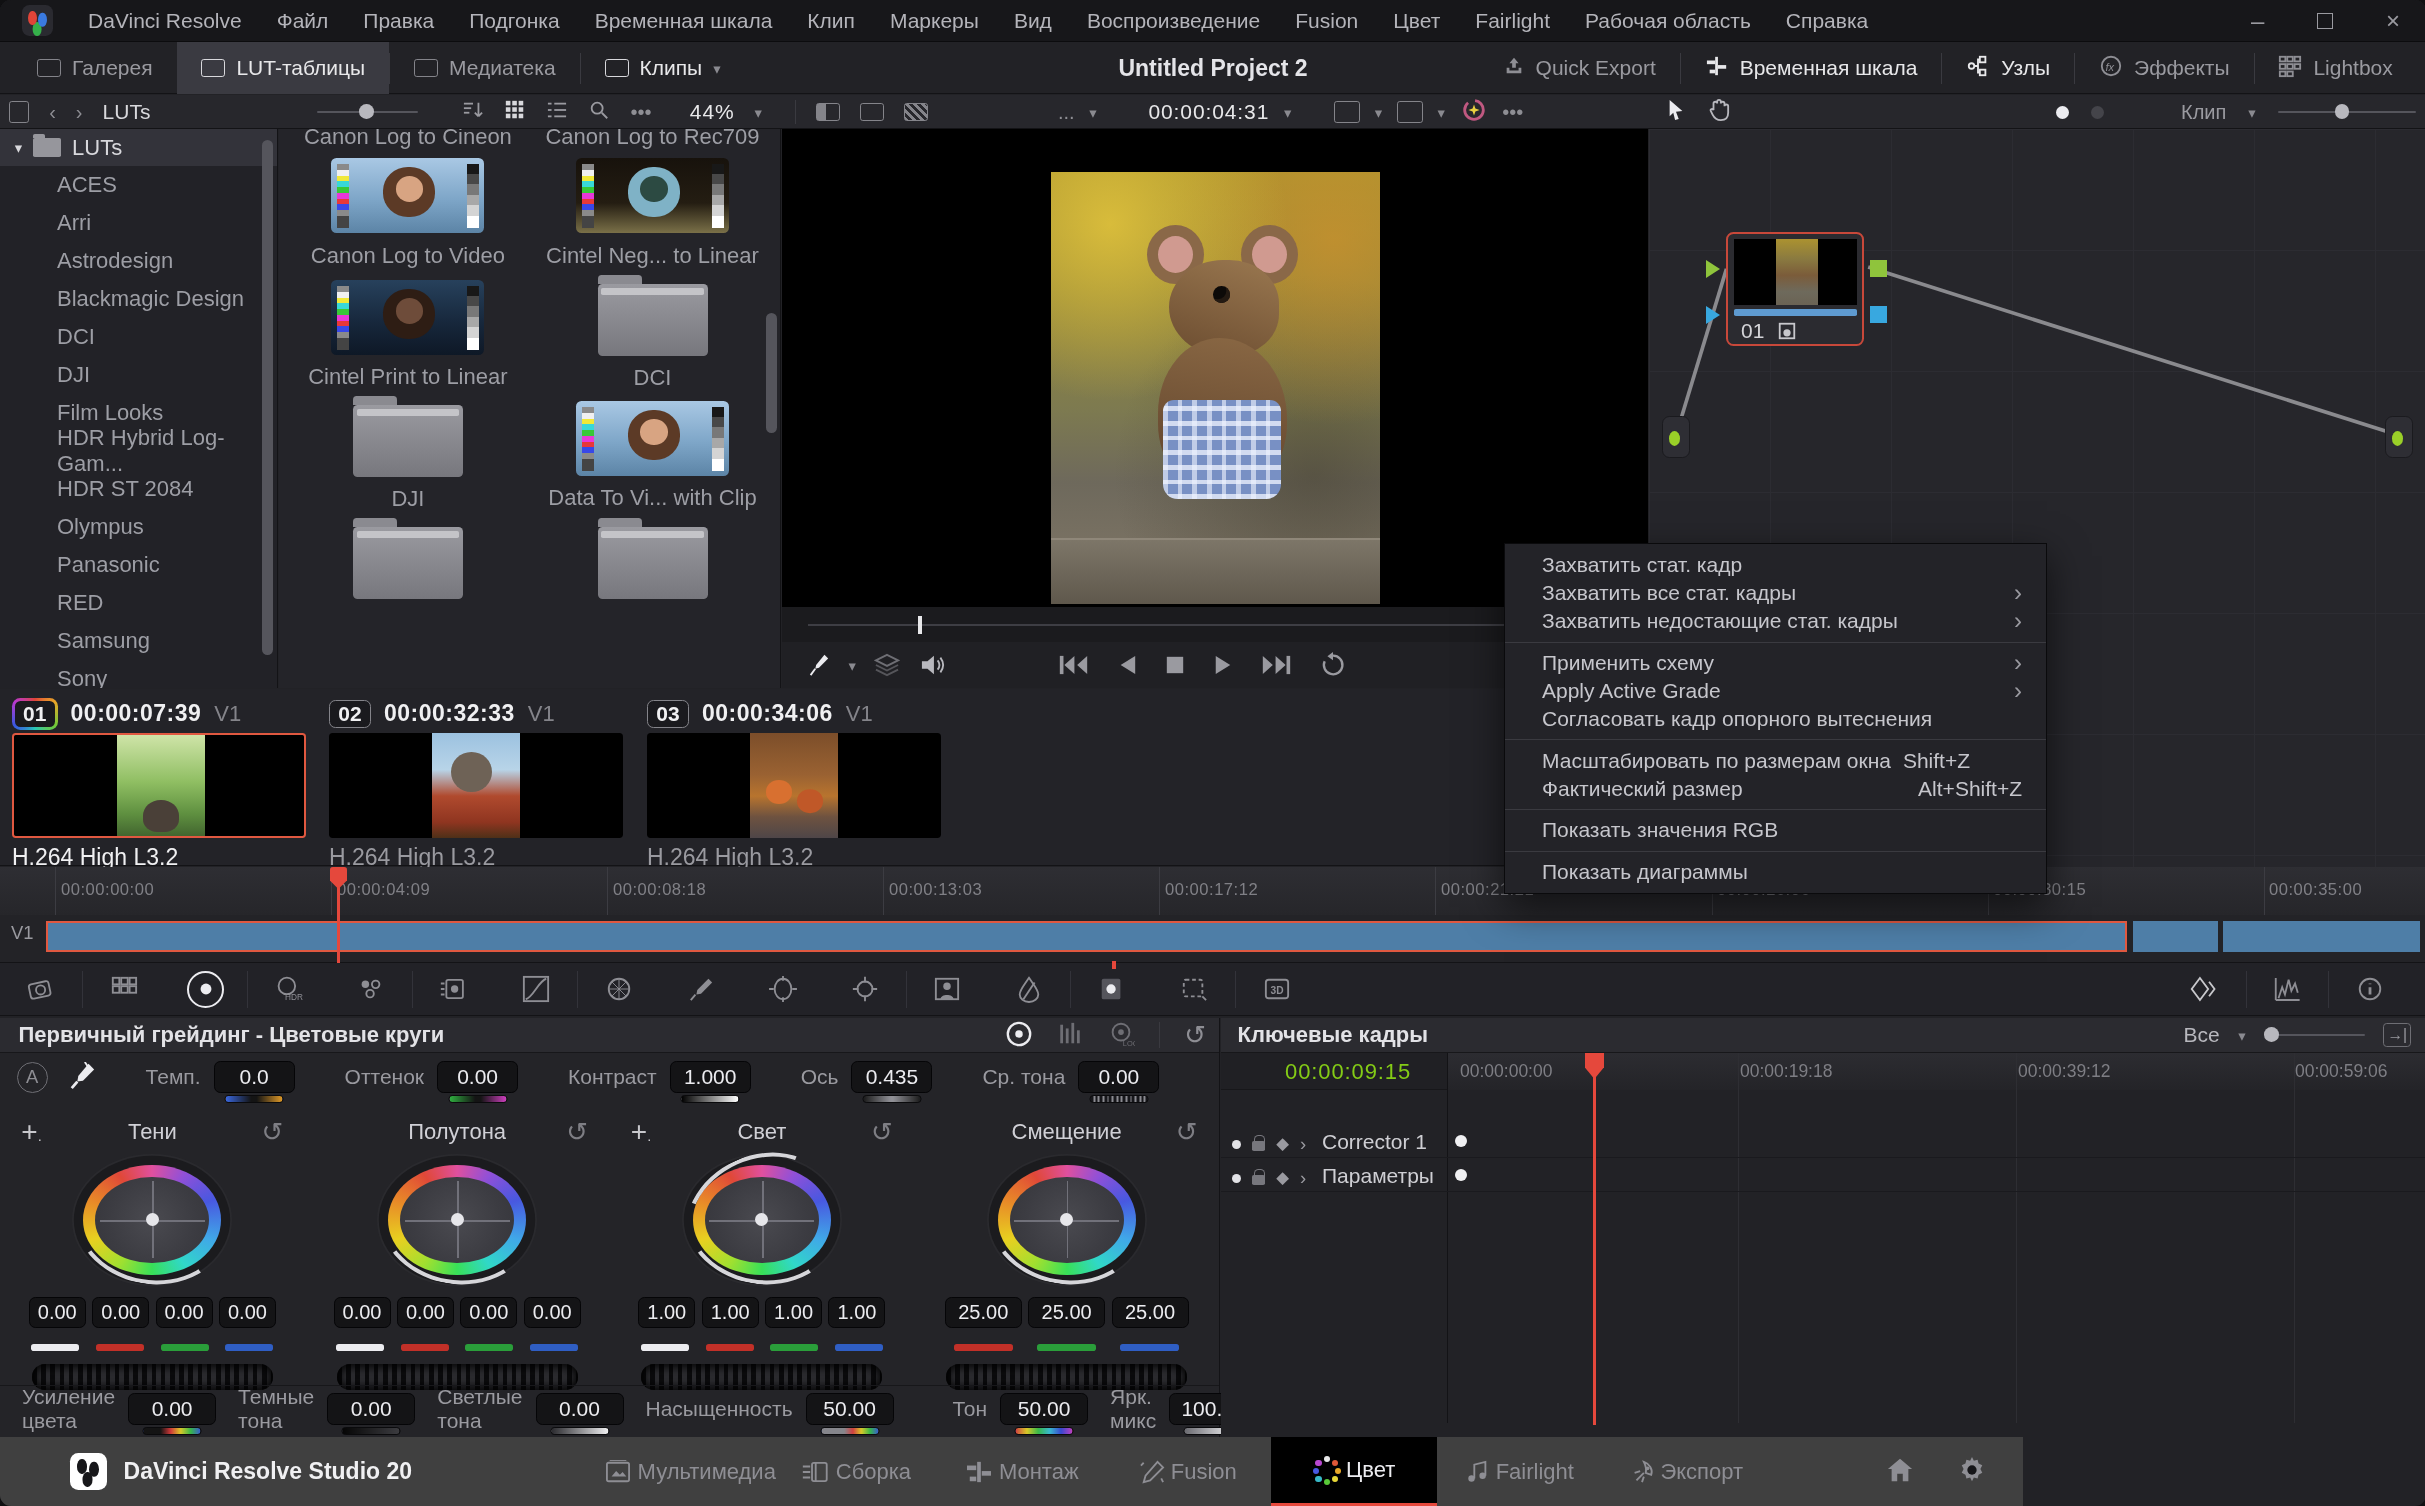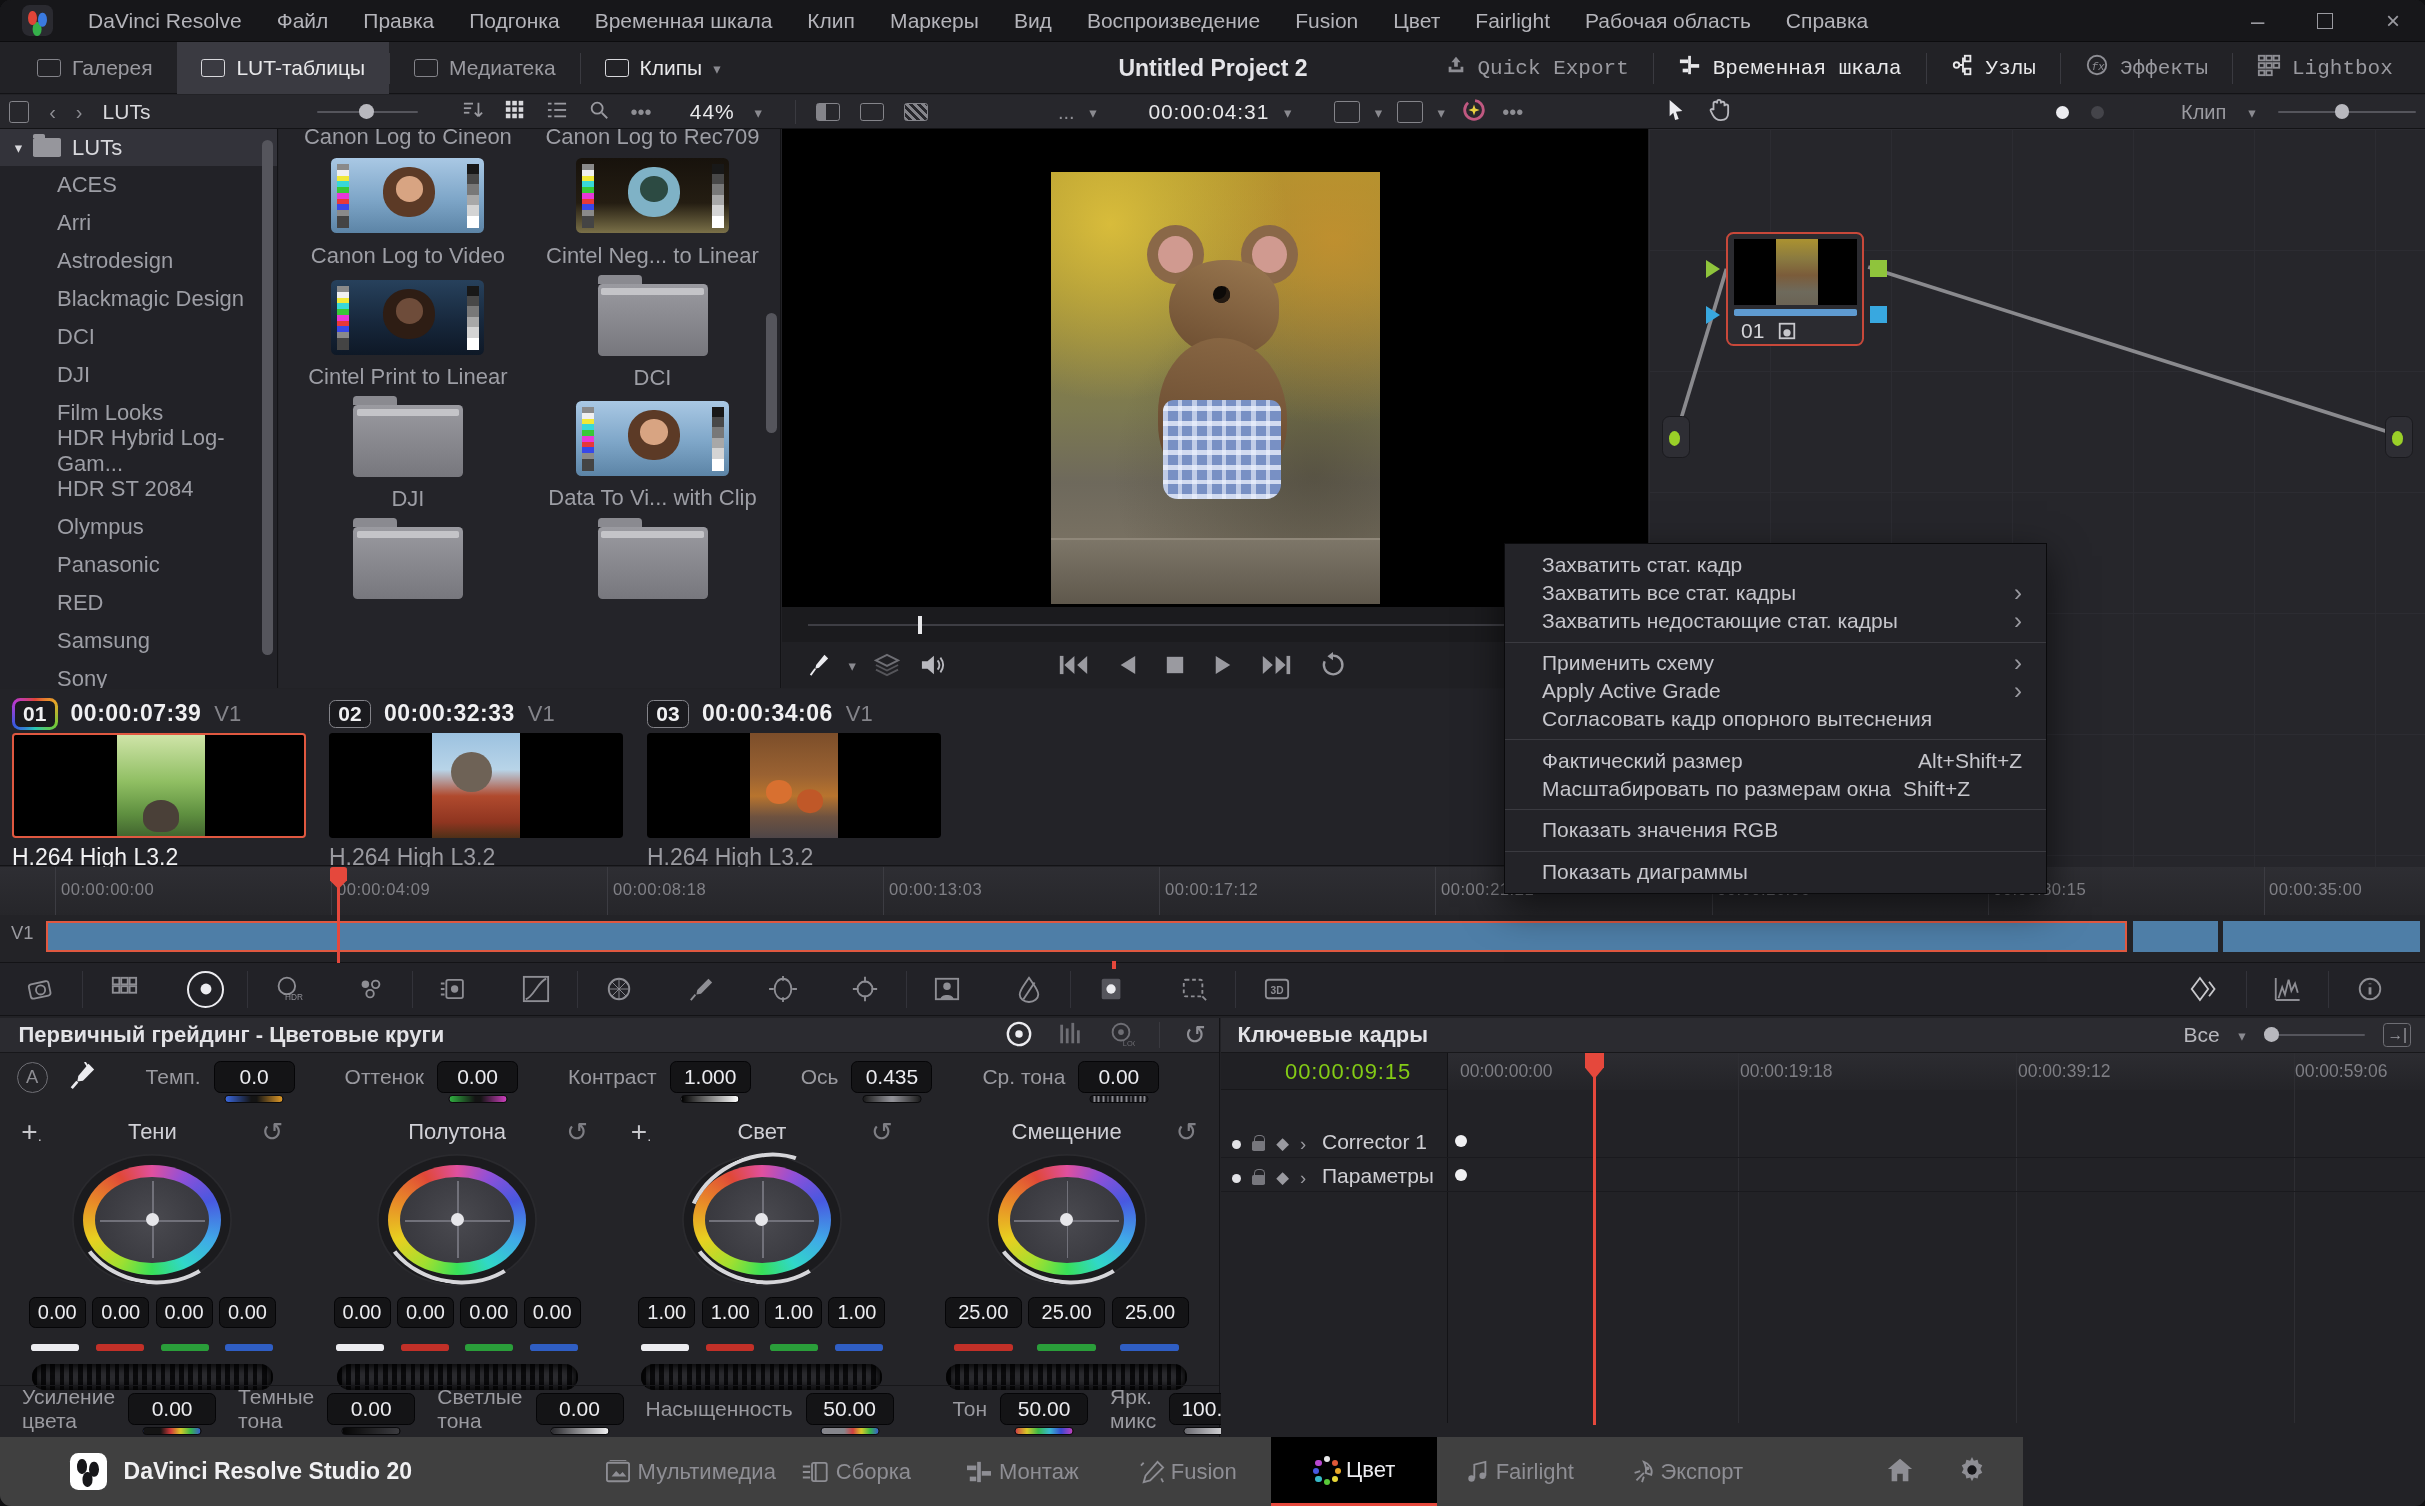--- a/index.html
+++ b/index.html
@@ -277,21 +277,21 @@
         <span>Медиатека</span>
       </div>
       <div class="tb-sep"></div>
       <div class="tb-btn active">
         <span class="mini-ico" style="border-color:#d8d8dc;"></span>
         <span>Клипы</span>
         <span class="caret">▾</span>
       </div>
     </div>
     <div class="proj-title">Untitled Project 2</div>
-    <div class="tb-group" style="right:9.2px;font-family:Liberation Mono, monospace;">
+    <div class="tb-group" style="right:9.2px;">
       <div class="tb-btn">
         <span>
           <svg width="22" height="22" viewBox="0 0 24 24">
               <path d="M12 3 L17 9 H14 V14 H10 V9 H7 Z M4 14 V20 H20 V14 H17 V17 H7 V14 Z" fill="#8e8e94"></path>
             </svg>
         </span>
         <span>Quick Export</span>
       </div>
       <div class="tb-sep"></div>
       <div class="tb-btn active">
@@ -1107,26 +1107,26 @@
       </div>
     <div class="ctx-item">
         <span>Apply Active Grade</span>
         <span class="ctx-sub">›</span>
       </div>
     <div class="ctx-item">
         <span>Согласовать кадр опорного вытеснения</span>
       </div>
     <div class="ctx-sep"></div>
     <div class="ctx-item">
+        <span>Масштабировать по размерам окна</span>
+        <span class="ctx-short" style="margin-right:52px;">Shift+Z</span>
+      </div>
+    <div class="ctx-item">
         <span>Фактический размер</span>
         <span class="ctx-short">Alt+Shift+Z</span>
-      </div>
-    <div class="ctx-item">
-        <span>Масштабировать по размерам окна</span>
-        <span class="ctx-short" style="margin-right:52px;">Shift+Z</span>
       </div>
     <div class="ctx-sep"></div>
     <div class="ctx-item">
         <span>Показать значения RGB</span>
       </div>
     <div class="ctx-sep"></div>
     <div class="ctx-item">
         <span>Показать диаграммы</span>
       </div>
   </div>

